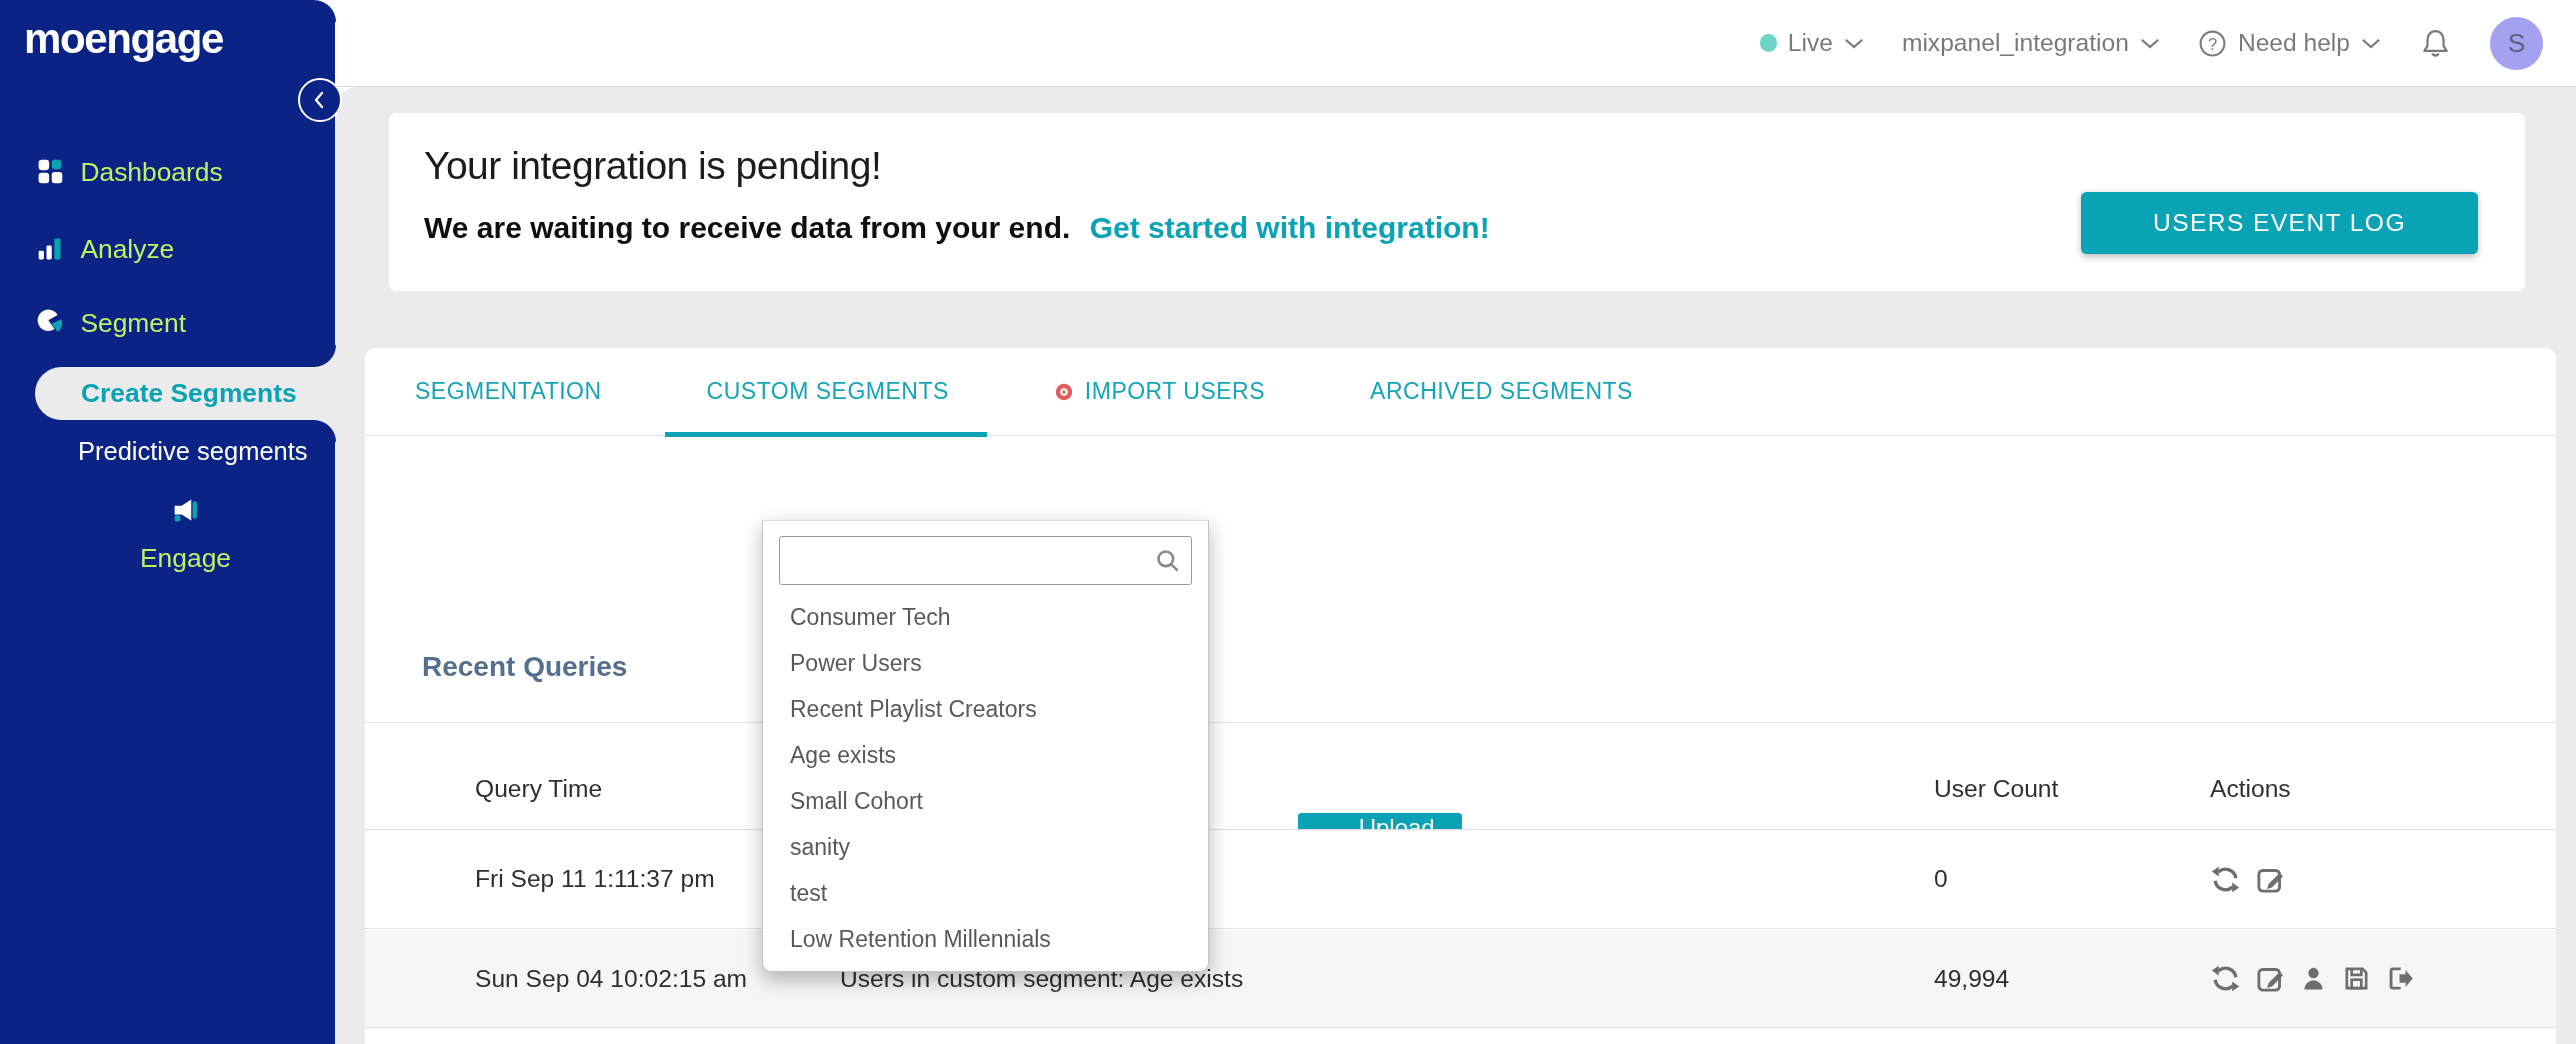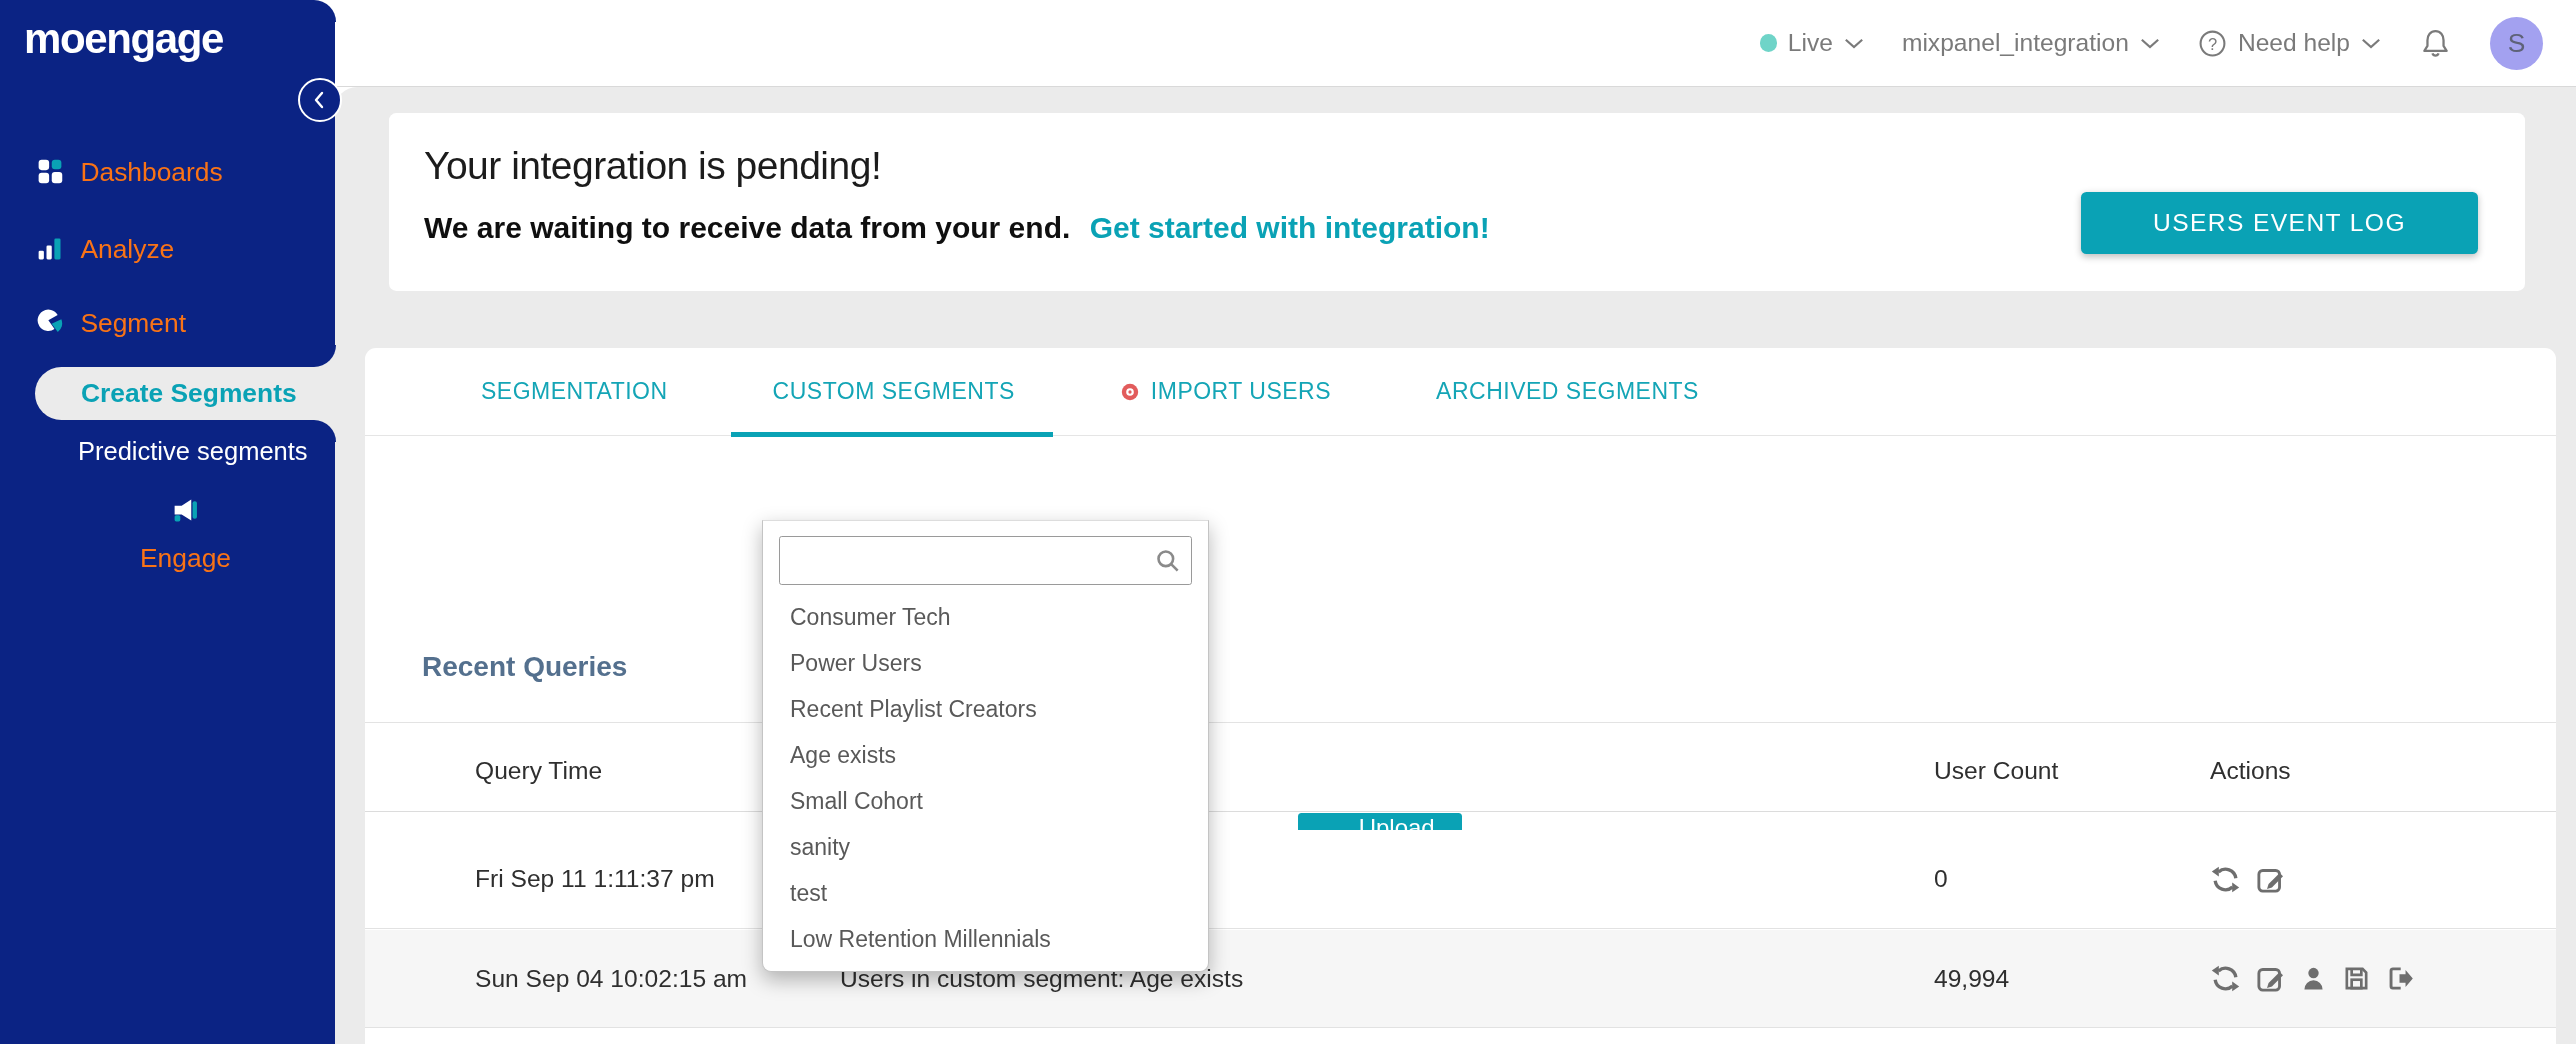--- a/index.html
+++ b/index.html
@@ -9,21 +9,21 @@
     font-family:"Liberation Sans","DejaVu Sans",sans-serif;
     -webkit-font-smoothing:antialiased;
   }
   
   .sidebar{position:absolute;left:0;top:0;width:335px;height:1045px;background:#0B2384;z-index:10;}
   .logo{position:absolute;left:24px;top:14.6px;font-size:42px;font-weight:bold;color:#fff;letter-spacing:-1.4px;}
   .collapse-btn{position:absolute;left:298px;top:78px;width:44px;height:44px;border-radius:50%;
     background:#0B2384;border:2.7px solid #fff;z-index:40;display:flex;align-items:center;justify-content:center;
     padding:0;cursor:pointer;}
   .nav-item{position:absolute;left:0;right:0;height:47px;display:flex;align-items:center;padding-left:36px;gap:16.4px;cursor:pointer;}
-  .nav-item .nav-label{color:#f97316;font-size:26.4px;}
+  .nav-item .nav-label{color:#bef264;font-size:26.4px;}
   .ni-dashboards{top:149px;} .ni-analyze{top:226px;} .ni-segment{top:300px;} .ni-engage{top:496px;flex-direction:column;}
   .nav-pill{position:absolute;left:35px;right:0;top:367px;height:53px;background:#EBEBEB;
     border-radius:26.4px 0 0 26.4px;display:flex;align-items:center;padding-left:46px;cursor:pointer;}
   .nav-pill .nav-label{color:#0AA2B5;font-size:26.4px;font-weight:bold;}
   .nav-sub{position:absolute;left:0;right:0;top:428px;height:46px;display:flex;align-items:center;padding-left:78px;cursor:pointer;}
   .nav-sub .nav-label{color:#fff;font-size:25.5px;}
   .corner{position:absolute;width:22px;height:22px;z-index:12;}
   .corner::after{content:'';position:absolute;inset:0;background:#0B2384;}
   .corner-sidebar-top{left:314px;top:0;background:#fff;}
   .corner-sidebar-top::after{border-radius:0 22px 0 0;}
@@ -47,42 +47,42 @@
   .banner-title{position:absolute;left:35px;top:31px;font-size:39px;color:#1C1C1C;letter-spacing:-0.5px;}
   .banner-msg{position:absolute;left:35px;top:98px;font-size:30px;font-weight:bold;color:#0F0F0F;}
   .banner-link{color:#0AA2B5;margin-left:11px;cursor:pointer;}
   .check-btn{position:absolute;left:1692px;top:79px;width:397px;height:62px;background:#0AA2B5;border:none;
     border-radius:5.5px;color:#fff;font-size:24.6px;letter-spacing:1.4px;cursor:pointer;
     box-shadow:0 2.7px 7.3px rgba(0,0,0,0.25);font-family:inherit;}
   
   .panel{position:absolute;left:365px;top:348px;width:2191px;height:696px;background:#fff;
     border-radius:11px 11px 0 0;z-index:4;}
   .tabs{position:absolute;left:0;top:0;right:0;height:88px;border-bottom:1.8px solid #E5E5E5;
-    display:flex;align-items:flex-start;padding-left:116px;gap:105px;box-sizing:border-box;}
+    display:flex;align-items:flex-start;padding-left:50px;gap:105px;box-sizing:border-box;}
   .tab{position:relative;height:100%;display:flex;align-items:center;gap:11px;color:#14A5B6;
     font-size:23px;letter-spacing:0.5px;cursor:pointer;white-space:nowrap;}
   .tab.active::after{content:'';position:absolute;left:-42px;right:-38px;bottom:-1.8px;height:4.6px;background:#0AA2B5;}
   
   .picker-label{position:absolute;left:57px;top:469px;height:52px;line-height:52px;font-size:24.6px;color:#2E2E2E;}
   .seg-select{position:absolute;left:397px;top:469px;width:438px;height:52px;box-sizing:border-box;
     background:linear-gradient(#FDFDFD,#ECECEC);border:0.9px solid #A8A8A8;border-radius:3.6px;
     display:flex;align-items:center;justify-content:space-between;padding:0 16.4px 0 16.4px;cursor:pointer;}
   .seg-select-value{font-size:24px;color:#4A4A4A;}
   .tri-up{width:0;height:0;border-left:8.2px solid transparent;border-right:8.2px solid transparent;
     border-bottom:10px solid #8A8A8A;}
   .or-label{position:absolute;left:871px;top:469px;height:52px;line-height:52px;font-size:24.6px;color:#2E2E2E;}
   .upload-btn{position:absolute;left:933px;top:465px;width:164px;height:57px;background:#0AA2B5;border:none;
     border-radius:3.6px;color:#fff;font-size:24px;display:flex;align-items:center;justify-content:center;
     gap:7.3px;cursor:pointer;font-family:inherit;}
   .suffix-label{position:absolute;left:1122px;top:469px;height:52px;line-height:52px;font-size:24.6px;color:#2E2E2E;}
   
   .rq-title{position:absolute;left:57px;top:303px;font-size:28px;font-weight:bold;color:#54708E;margin:0;}
   .divider{position:absolute;left:0;right:0;height:0.9px;background:#E3E3E3;}
   .d1{top:374px;}
-  .thead{position:absolute;left:0;right:0;top:383px;height:80px;border-bottom:0.9px solid #DCDCDC;}
+  .thead{position:absolute;left:0;right:0;top:401px;height:80px;border-bottom:0.9px solid #DCDCDC;}
   .cell{position:absolute;top:0;height:100%;display:flex;align-items:center;font-size:24.6px;color:#2F2F2F;}
   .c-time{left:110px;} .c-query{left:475px;} .c-count{left:1569px;} .c-actions{left:1845px;gap:13.7px;}
   .trow{position:absolute;left:0;right:0;}
   .row1{top:482px;height:99px;background:#fff;border-bottom:0.9px solid #E2E2E2;box-sizing:border-box;}
   .row2{top:582px;height:98px;background:#F6F6F6;border-bottom:0.9px solid #E2E2E2;box-sizing:border-box;}
   .act{display:flex;align-items:center;justify-content:center;cursor:pointer;}
   
   .dropdown{position:absolute;left:397px;top:172px;width:447px;box-sizing:border-box;background:#fff;
     border:0.9px solid #C4C4C4;border-top:0.9px solid #DDD;border-radius:0 0 9px 9px;
     box-shadow:0 7.3px 20px rgba(0,0,0,0.28);z-index:30;padding-bottom:9px;}

